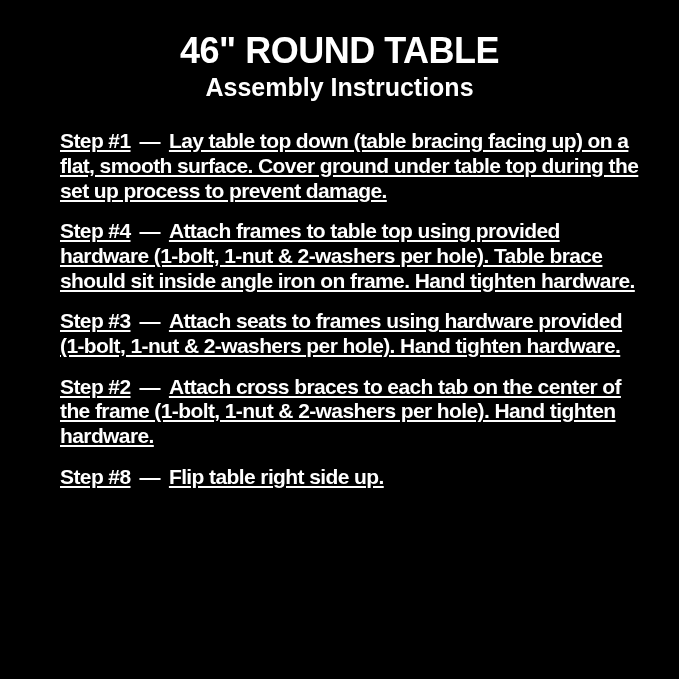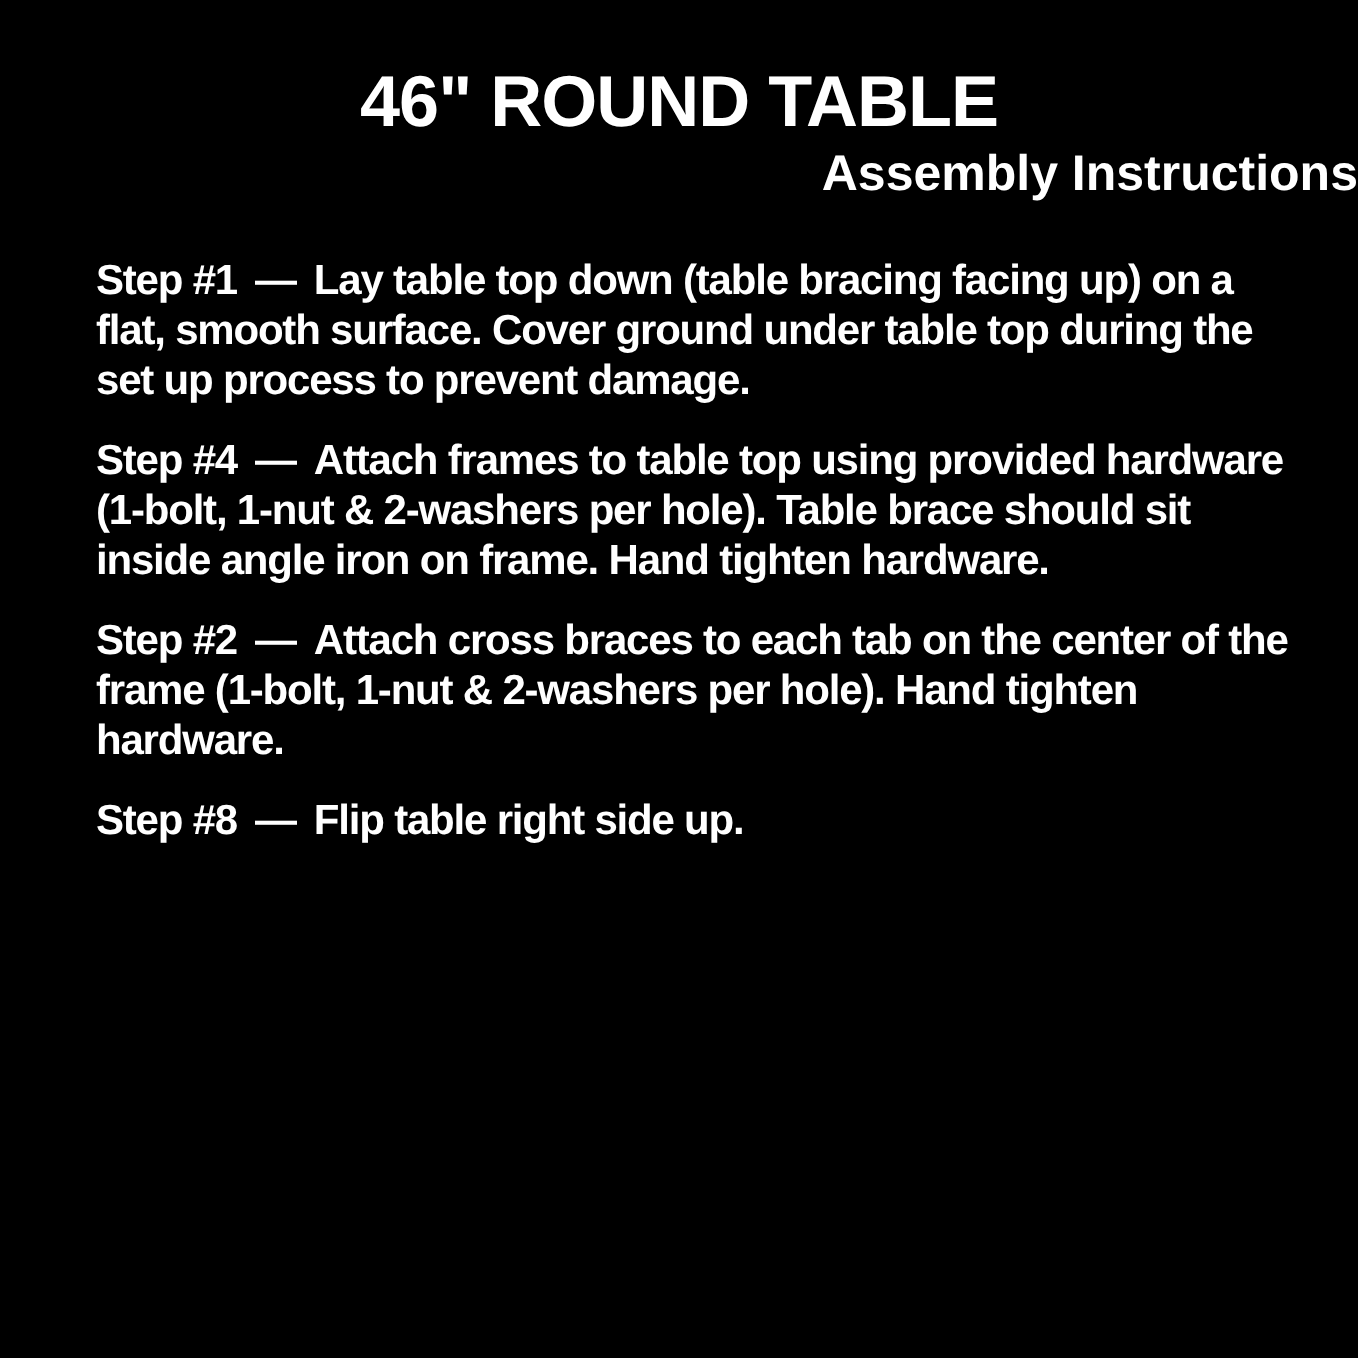--- a/index.html
+++ b/index.html
@@ -21,33 +21,34 @@
   }
   .title {
     margin: 0;
     text-align: center;
     font-size: 36px;
     line-height: 1.15;
     letter-spacing: -0.5px;
   }
   .subtitle {
     margin: 2px 0 0 0;
-    text-align: right;
+    text-align: center;
     font-size: 25px;
     line-height: 1.15;
   }
   .steps {
     margin-top: 27px;
     padding: 0 34px 0 44px;
   }
   .step {
-    margin: 0 0 16px 4px;
+    margin: 0 0 16px 16px;
     font-size: 21px;
     line-height: 24.7px;
     letter-spacing: -0.6px;
+    text-decoration: underline;
   }
   .sep {
     display: inline-block;
     margin: 0 9px;
   }
 </style>
 </head>
 <body>
 
 <div class="sheet">
@@ -57,19 +58,22 @@
   </header>
 
   <main class="steps">
     <p class="step">
       <span class="step-label">Step #1</span><span class="sep">—</span><span class="step-text">Lay table top down (table bracing facing up) on a flat, smooth surface. Cover ground under table top during the set up process to prevent damage.</span>
     </p>
     <p class="step">
       <span class="step-label">Step #4</span><span class="sep">—</span><span class="step-text">Attach frames to table top using provided hardware (1-bolt, 1-nut &amp; 2-washers per hole). Table brace should sit inside angle iron on frame. Hand tighten hardware.</span>
     </p>
     <p class="step">
+      <span class="step-label">Step #3</span><span class="sep">—</span><span class="step-text">Attach seats to frames using hardware provided (1-bolt, 1-nut &amp; 2-washers per hole). Hand tighten hardware.</span>
+    </p>
+    <p class="step">
       <span class="step-label">Step #2</span><span class="sep">—</span><span class="step-text">Attach cross braces to each tab on the center of the frame (1-bolt, 1-nut &amp; 2-washers per hole). Hand tighten hardware.</span>
     </p>
     <p class="step">
       <span class="step-label">Step #8</span><span class="sep">—</span><span class="step-text">Flip table right side up.</span>
     </p>
   </main>
 </div>
 
 </body></html>

